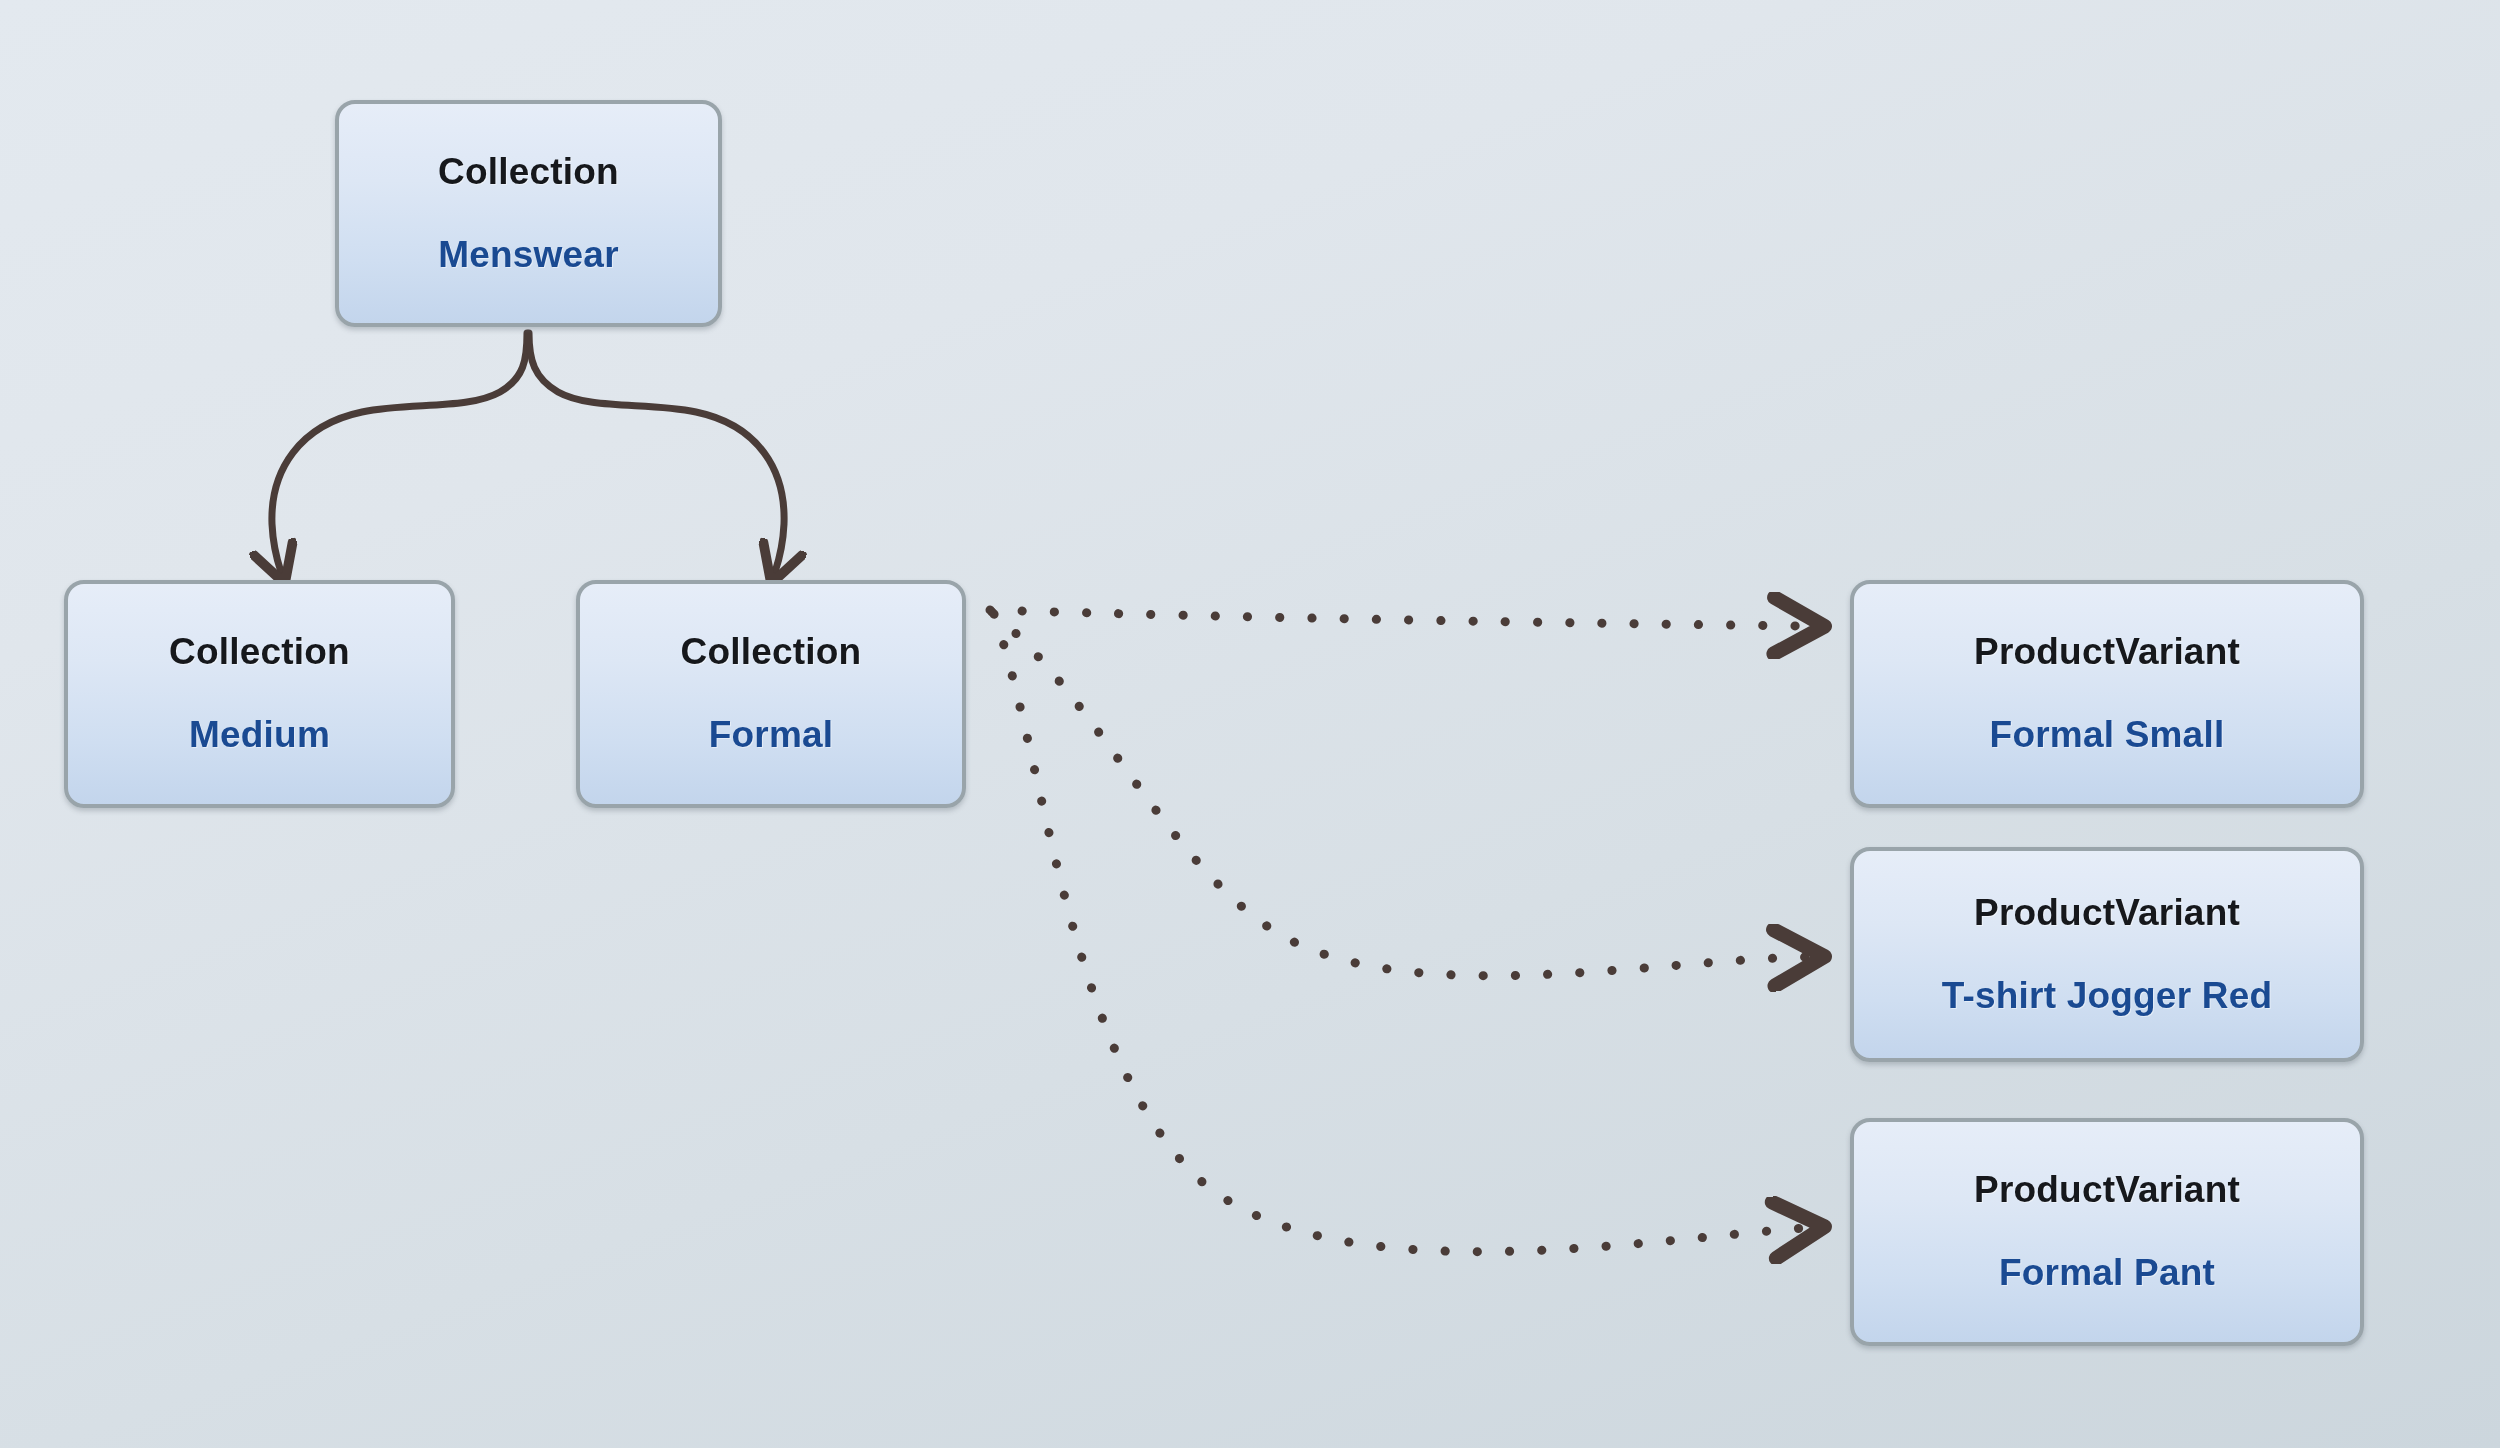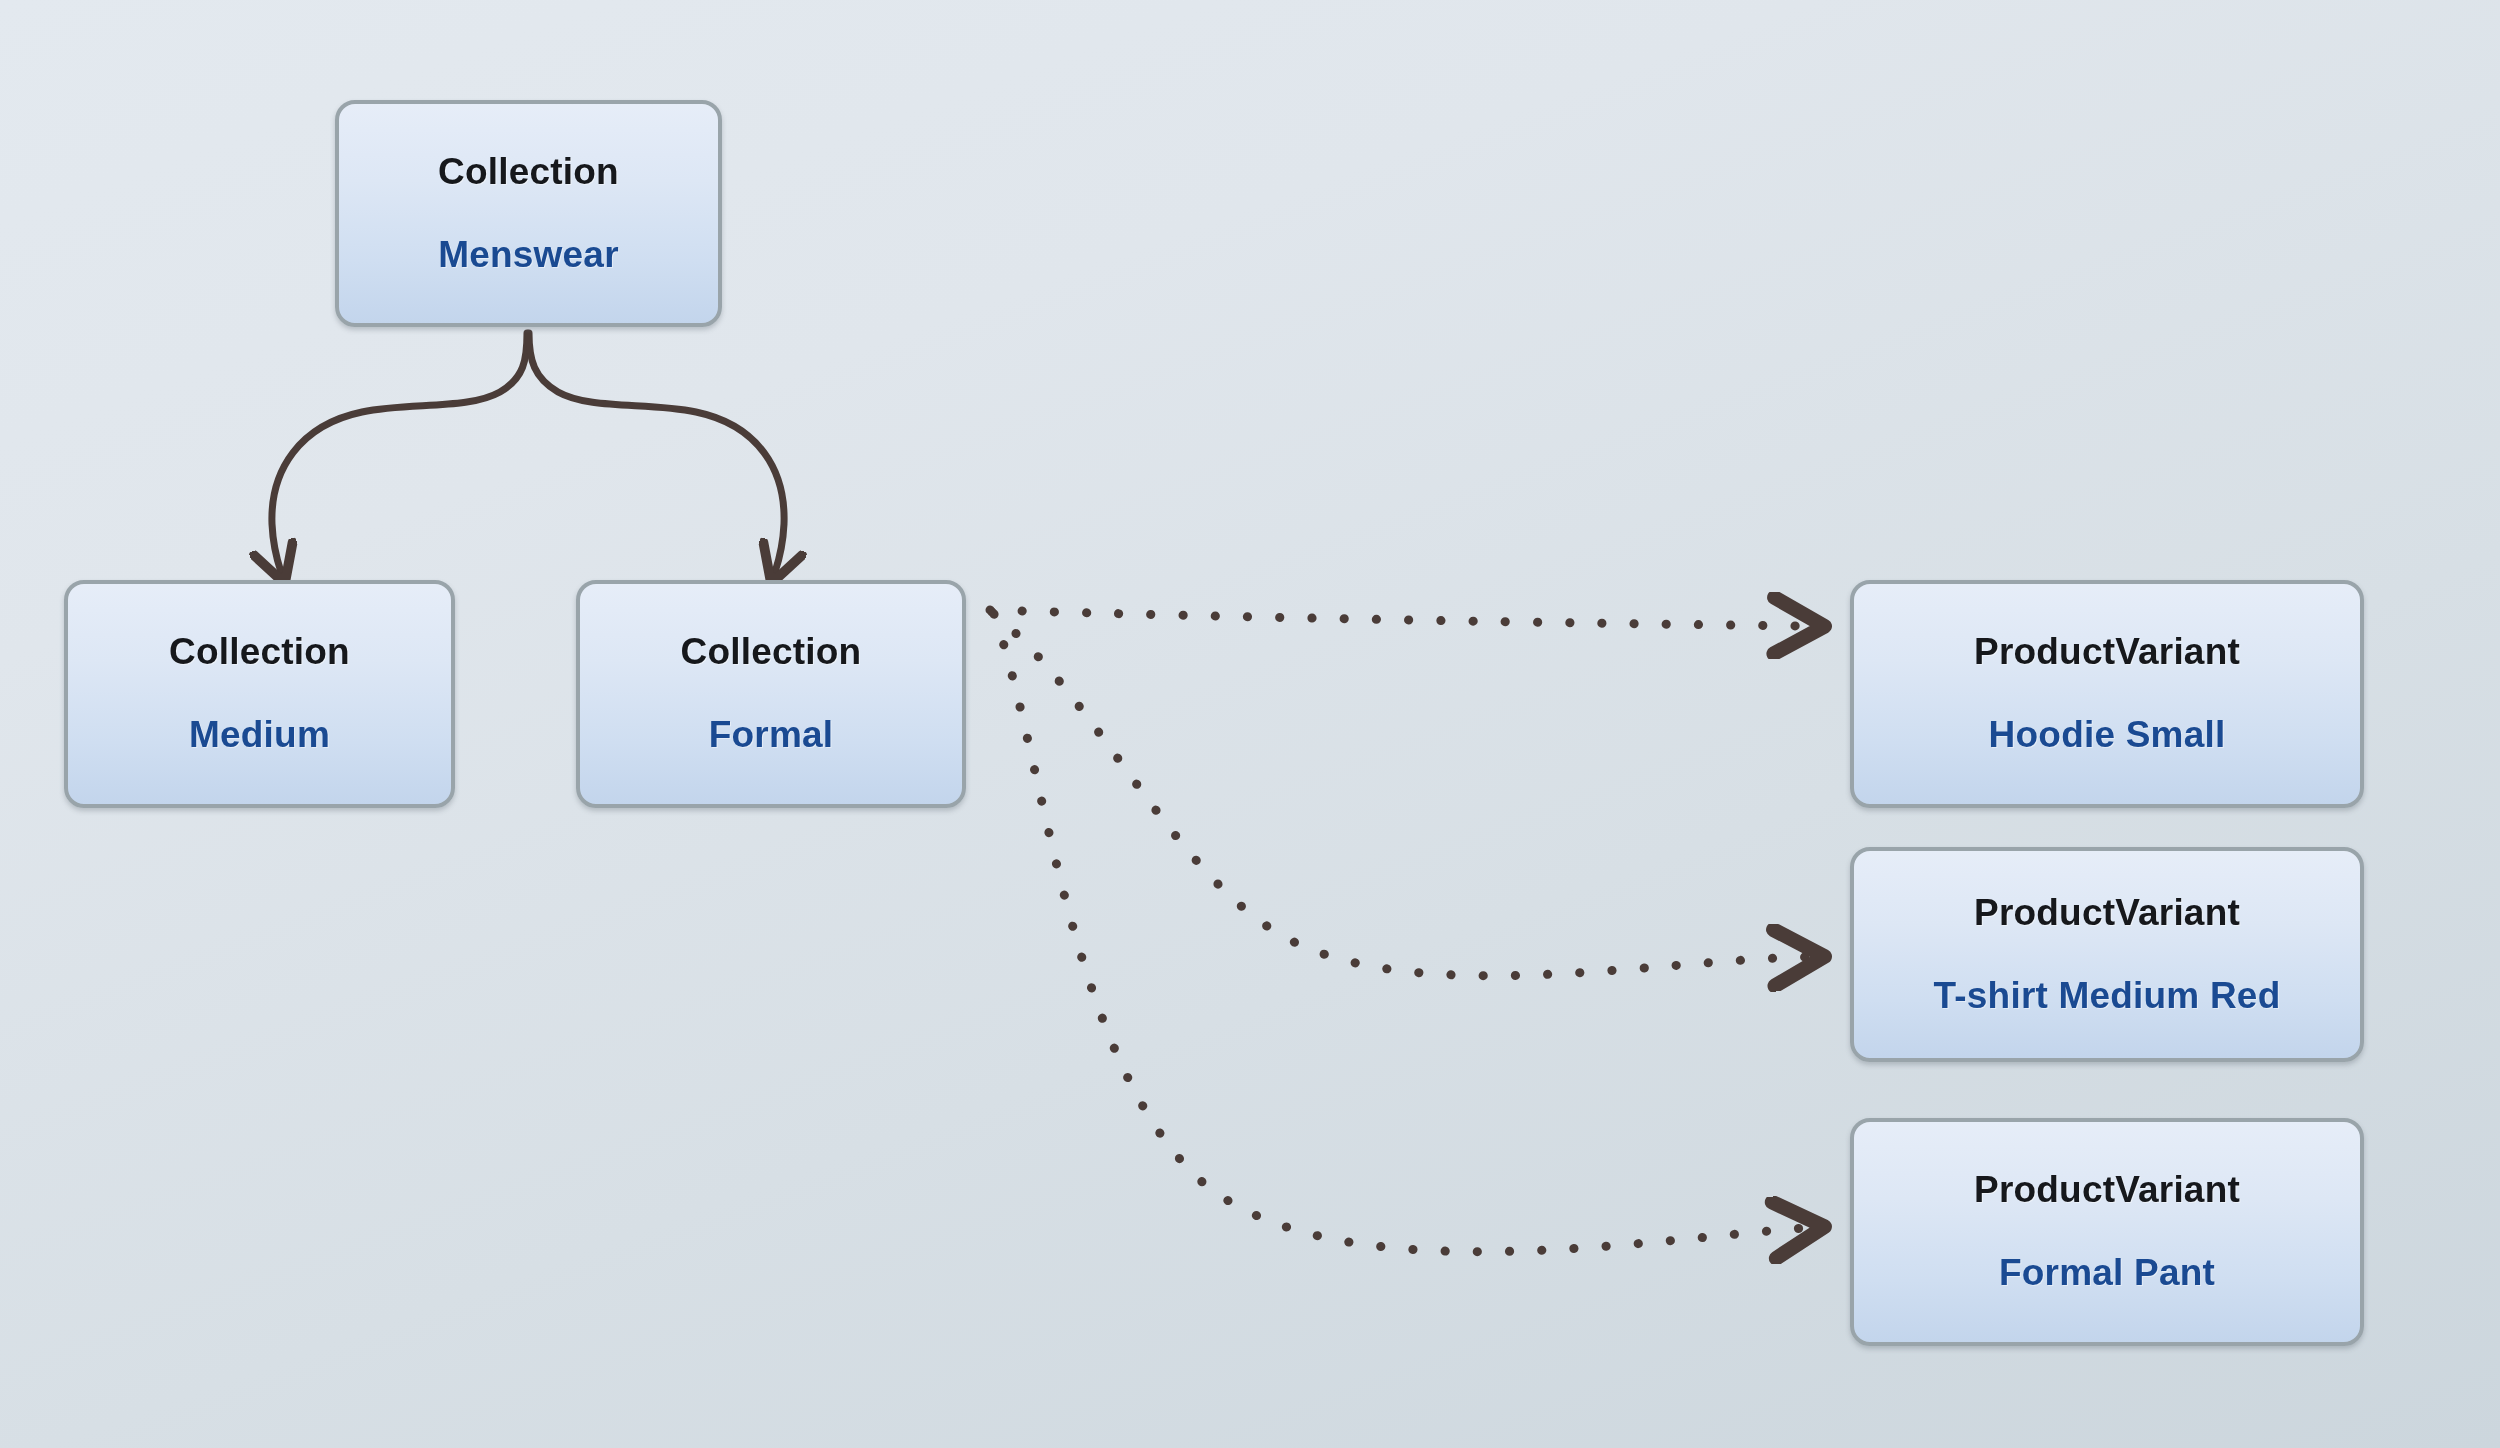--- a/index.html
+++ b/index.html
@@ -126,26 +126,26 @@
     <div class="node-name">Medium</div>
   </div>
 
   <div class="node" id="node-casual">
     <div class="node-type">Collection</div>
     <div class="node-name">Formal</div>
   </div>
 
   <div class="node" id="node-hoodie">
     <div class="node-type">ProductVariant</div>
-    <div class="node-name">Hoodie Small</div>
+    <div class="node-name">Formal Small</div>
   </div>
 
   <div class="node" id="node-tshirt">
     <div class="node-type">ProductVariant</div>
-    <div class="node-name">T-shirt Medium Red</div>
+    <div class="node-name">T-shirt Jogger Red</div>
   </div>
 
   <div class="node" id="node-jogger">
     <div class="node-type">ProductVariant</div>
     <div class="node-name">Formal Pant</div>
   </div>
 
 </div>
 
 </body></html>

